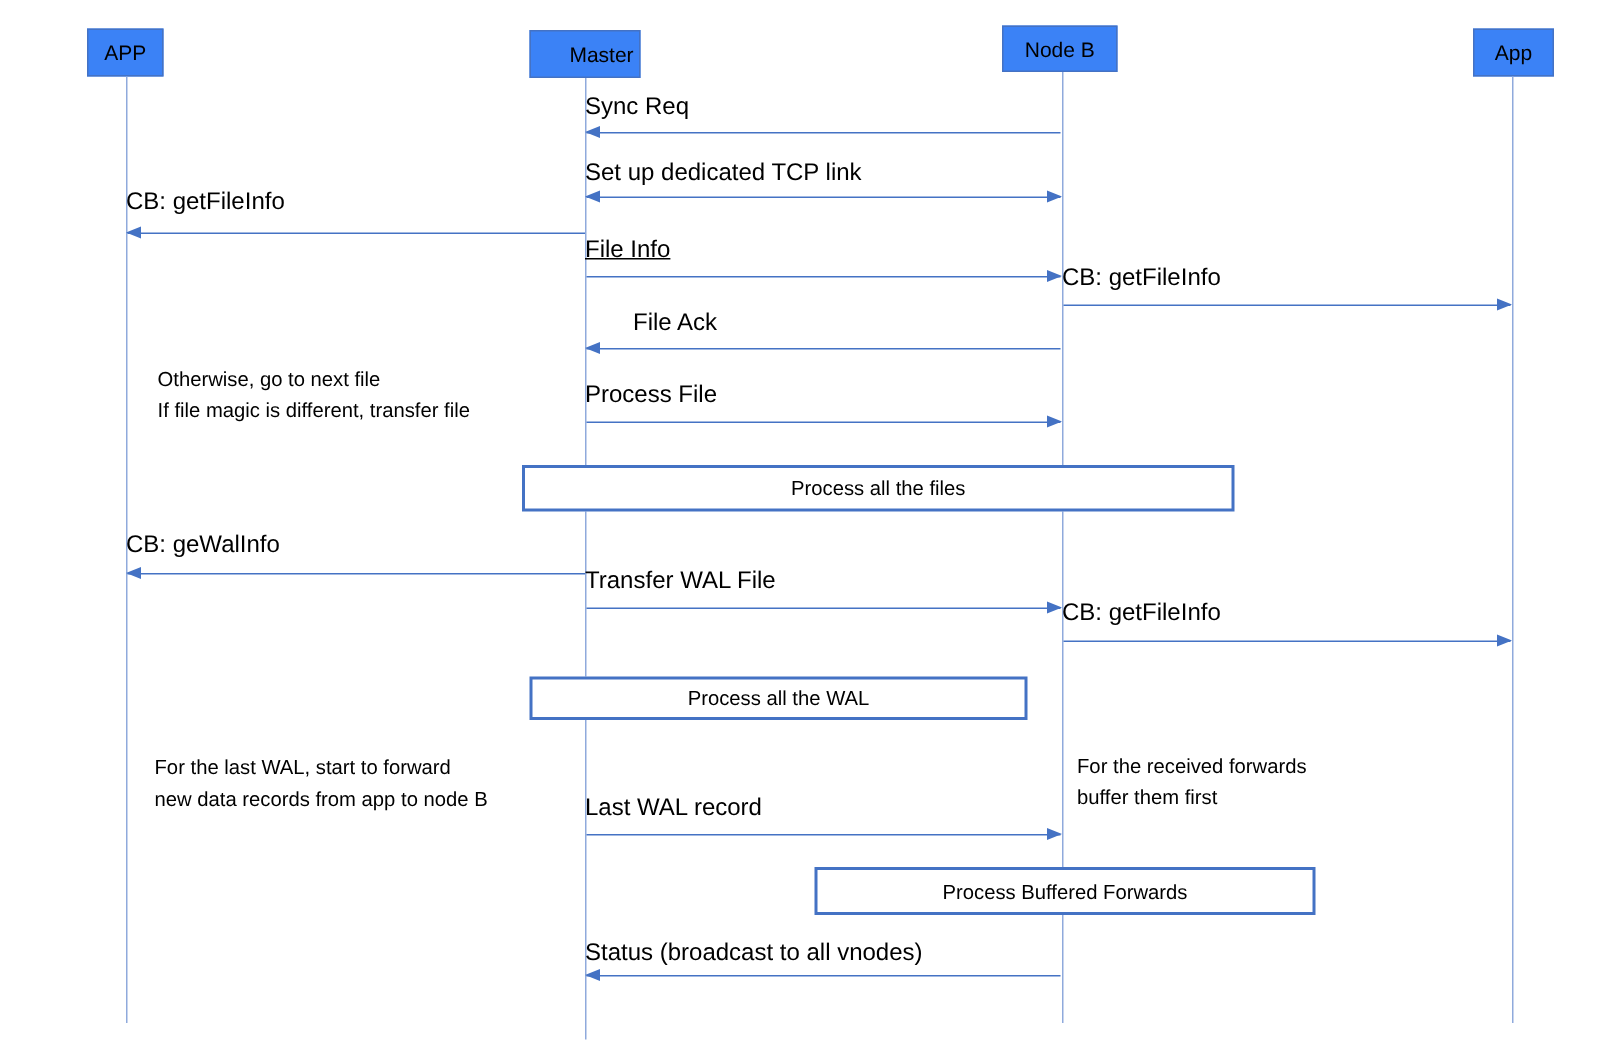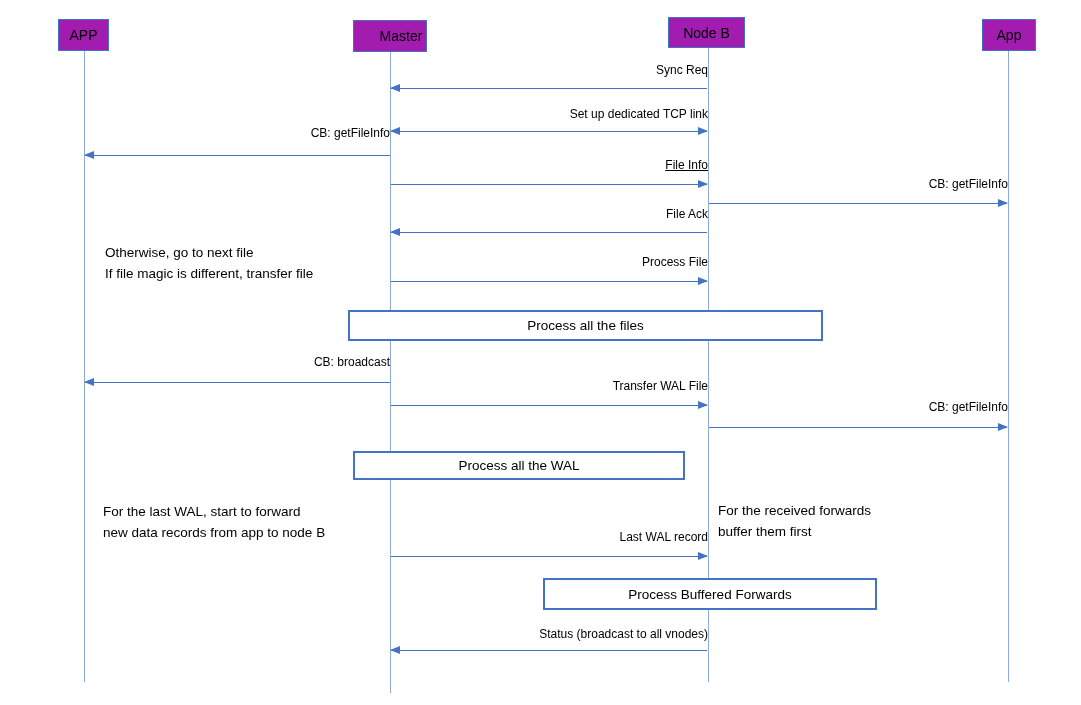--- a/index.html
+++ b/index.html
@@ -2,45 +2,45 @@
 <html style="--c-line: #4472C4; --c-lifeline: #8FAADC;"><head>
 <meta charset="utf-8">
 <style>
   html,body{margin:0;padding:0;background:#fff;}
   #canvas{
     position:relative;width:1081px;height:705px;background:#ffffff;
     font-family:"Liberation Sans",sans-serif;color:#000;overflow:hidden;
   }
   
   .actor{
-    position:absolute;background:#a21caf;border:1.5px solid var(--c-line);
+    position:absolute;background:#3b82f6;border:1.5px solid var(--c-line);
     display:flex;align-items:center;justify-content:center;
     font-size:14px;box-sizing:border-box;
   }
   #actor-app-l{left:58px;top:19px;width:51px;height:32px;}
   #actor-master{left:353px;top:20px;width:74px;height:32px;padding-left:22px;}
   #actor-node-b{left:668px;top:17px;width:77px;height:31px;}
   #actor-app-r{left:982px;top:19px;width:54px;height:32px;}
   
   .lifeline{position:absolute;width:1.5px;background:var(--c-lifeline);}
   #ll-app-l{left:83.5px;top:51px;height:631px;}
   #ll-master{left:389.5px;top:52px;height:641px;}
   #ll-node-b{left:707.5px;top:48px;height:634px;}
   #ll-app-r{left:1007.5px;top:51px;height:631px;}
   
-  .lbl{position:absolute;font-size:12px;text-align:right;white-space:nowrap;}
+  .lbl{position:absolute;font-size:16px;text-align:left;white-space:nowrap;}
   .lbl.mn{left:390px;width:318px;}   
   .lbl.am{left:84px;width:306px;}    
   .lbl.na{left:708px;width:300px;}   
   #lbl-sync-req{top:63px;}
   #lbl-tcp{top:107px;}
   #lbl-cb-gfi-l{top:126px;}
   #lbl-file-info{top:158px;text-decoration:underline;}
   #lbl-cb-gfi-r{top:177px;}
-  #lbl-file-ack{top:207px;}
+  #lbl-file-ack{top:207px;margin-left:32px;}
   #lbl-transfer-file{top:255px;}
   #lbl-gewal{top:355px;}
   #lbl-transfer-wal{top:379px;}
   #lbl-writecache{top:400px;}
   #lbl-last-wal{top:530px;}
   #lbl-status{top:627px;}
   
   .ln{position:absolute;height:1.5px;background:var(--c-line);}
   .ln.mn{left:391px;width:316px;}
   .ln.am{left:85px;width:305px;}
@@ -133,21 +133,21 @@
   <div class="ln mn" id="ln-transfer-file"></div>
   <div class="hd r" id="hd-transfer-file"></div>
 
   <div class="note" id="note-file-magic">
     <div>Otherwise, go to next file</div>
     <div>If file magic is different, transfer file</div>
   </div>
 
   <div class="pbox" id="box-files">Process all the files</div>
 
-  <div class="lbl am" id="lbl-gewal">CB: broadcast</div>
+  <div class="lbl am" id="lbl-gewal">CB: geWalInfo</div>
   <div class="ln am" id="ln-gewal"></div>
   <div class="hd l" id="hd-gewal"></div>
 
   <div class="lbl mn" id="lbl-transfer-wal">Transfer WAL File</div>
   <div class="ln mn" id="ln-transfer-wal"></div>
   <div class="hd r" id="hd-transfer-wal"></div>
 
   <div class="lbl na" id="lbl-writecache">CB: getFileInfo</div>
   <div class="ln na" id="ln-writecache"></div>
   <div class="hd r" id="hd-writecache"></div>

